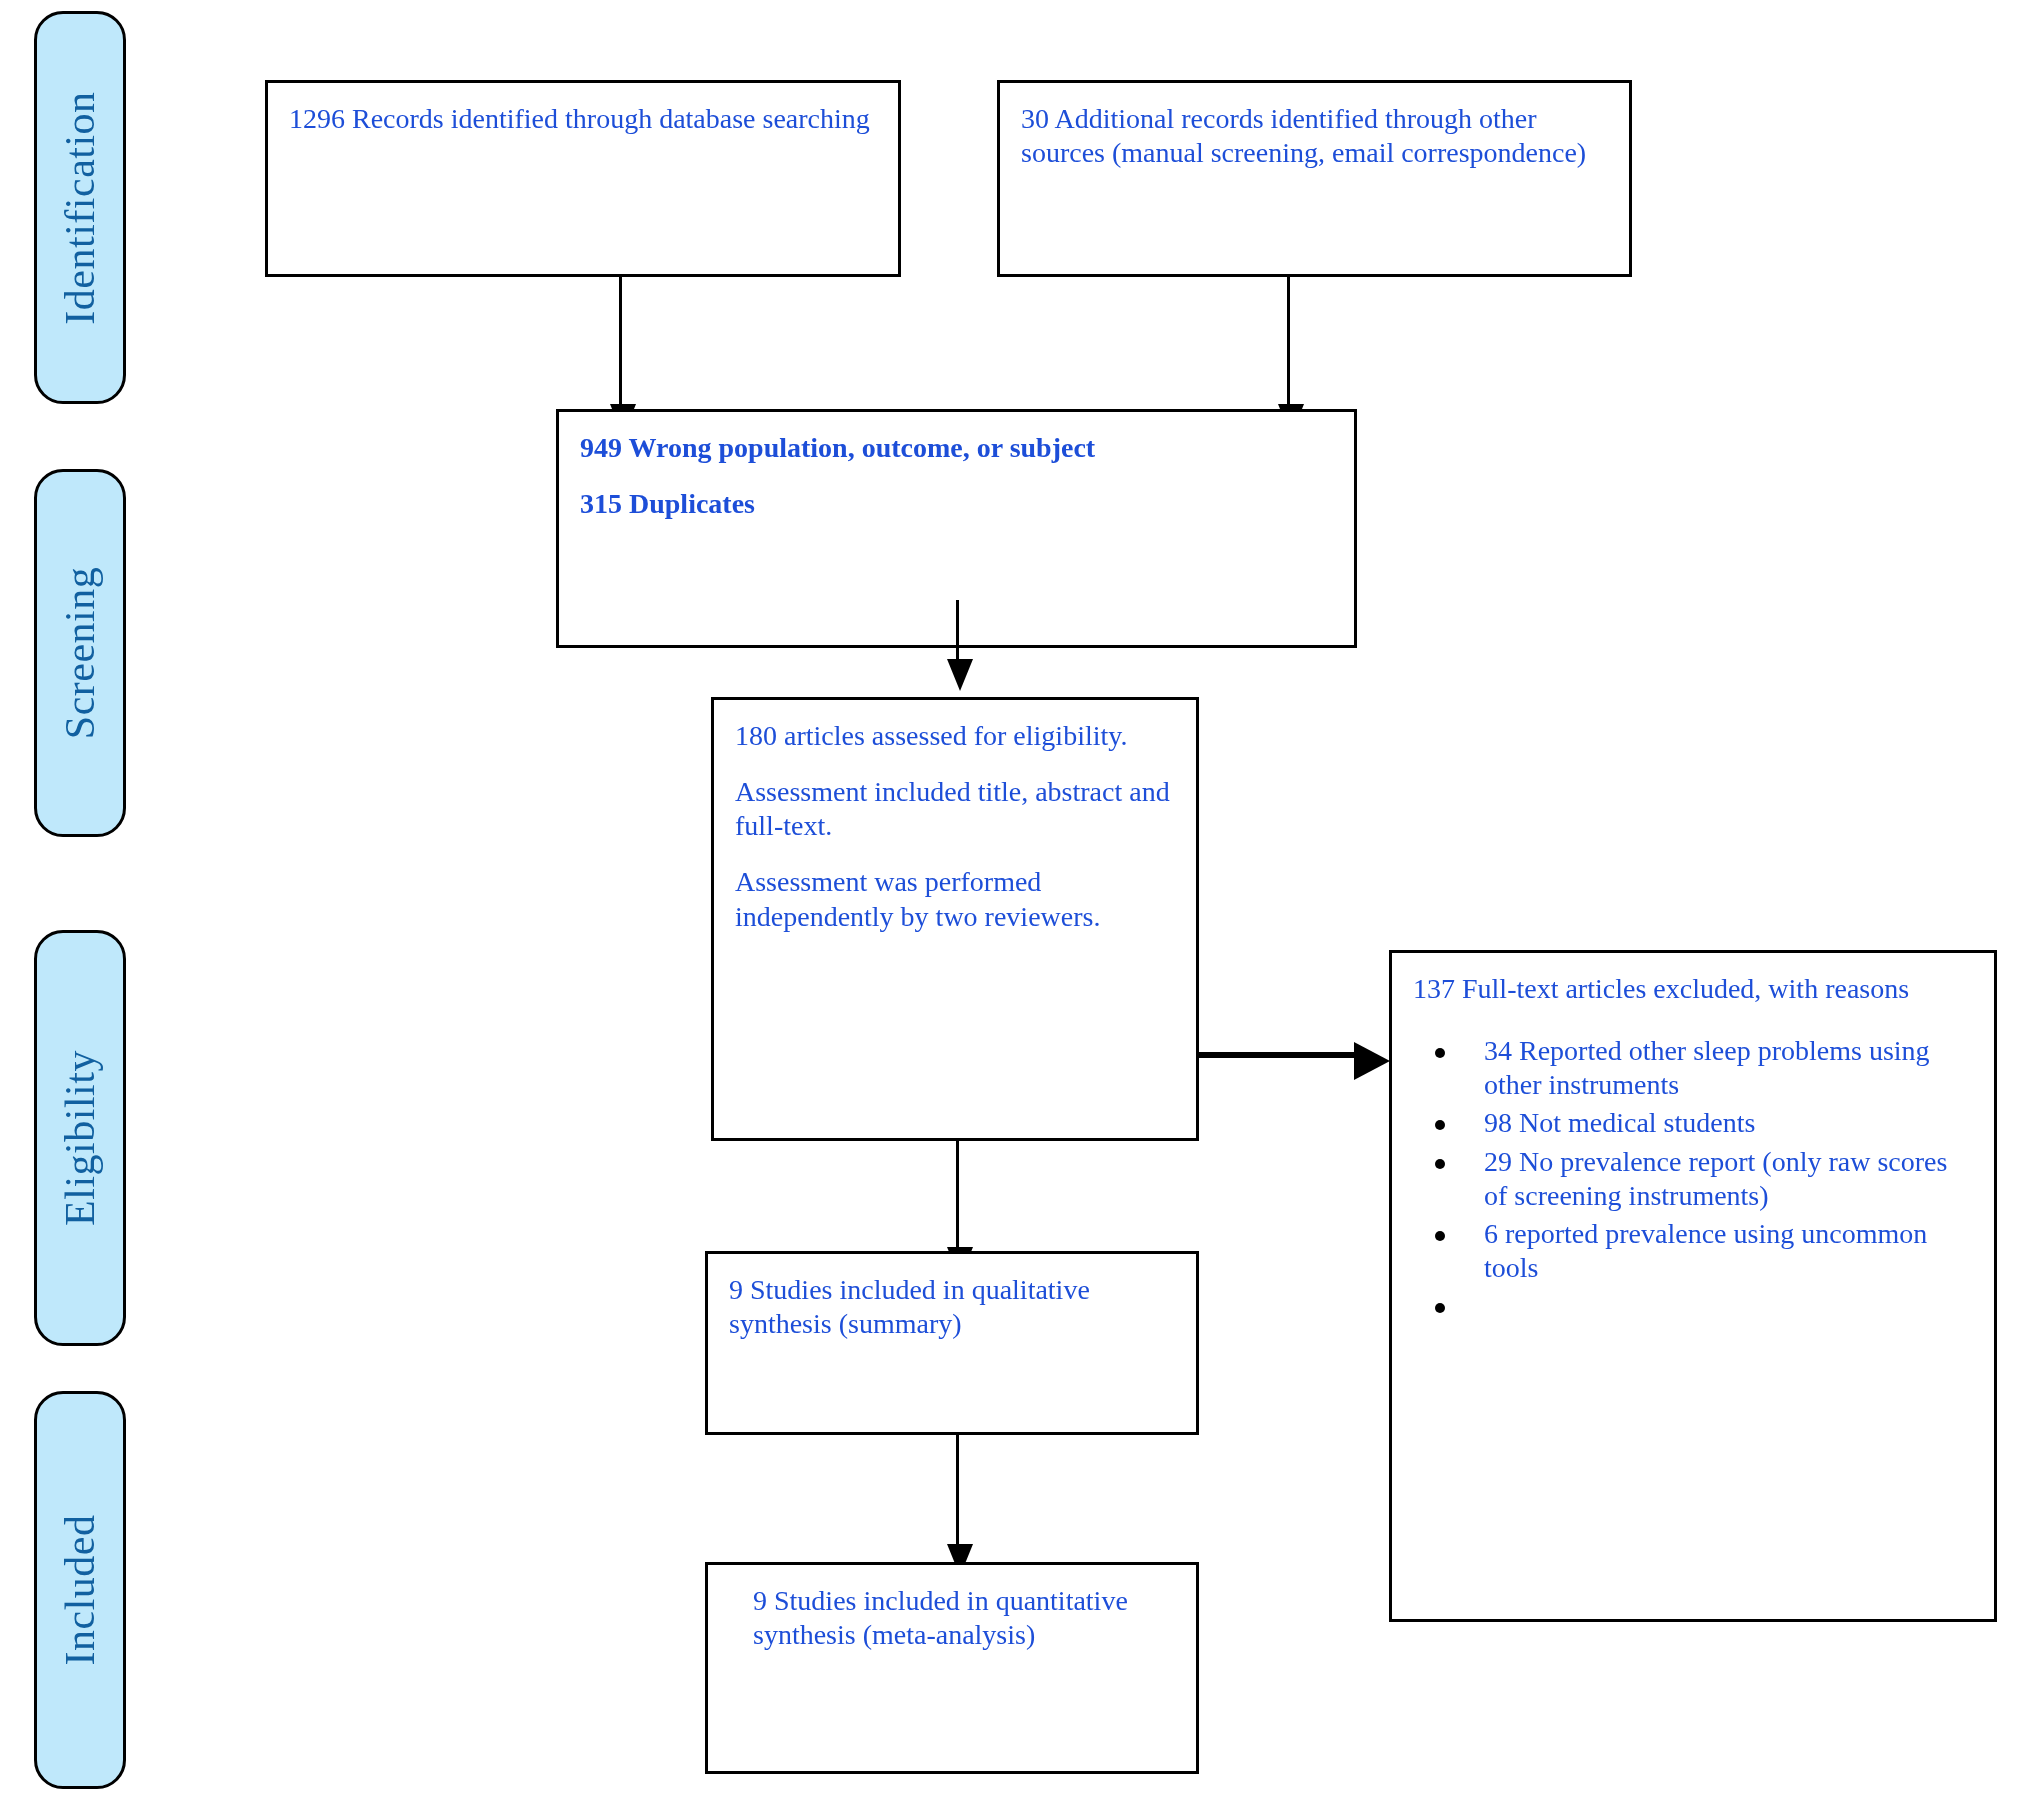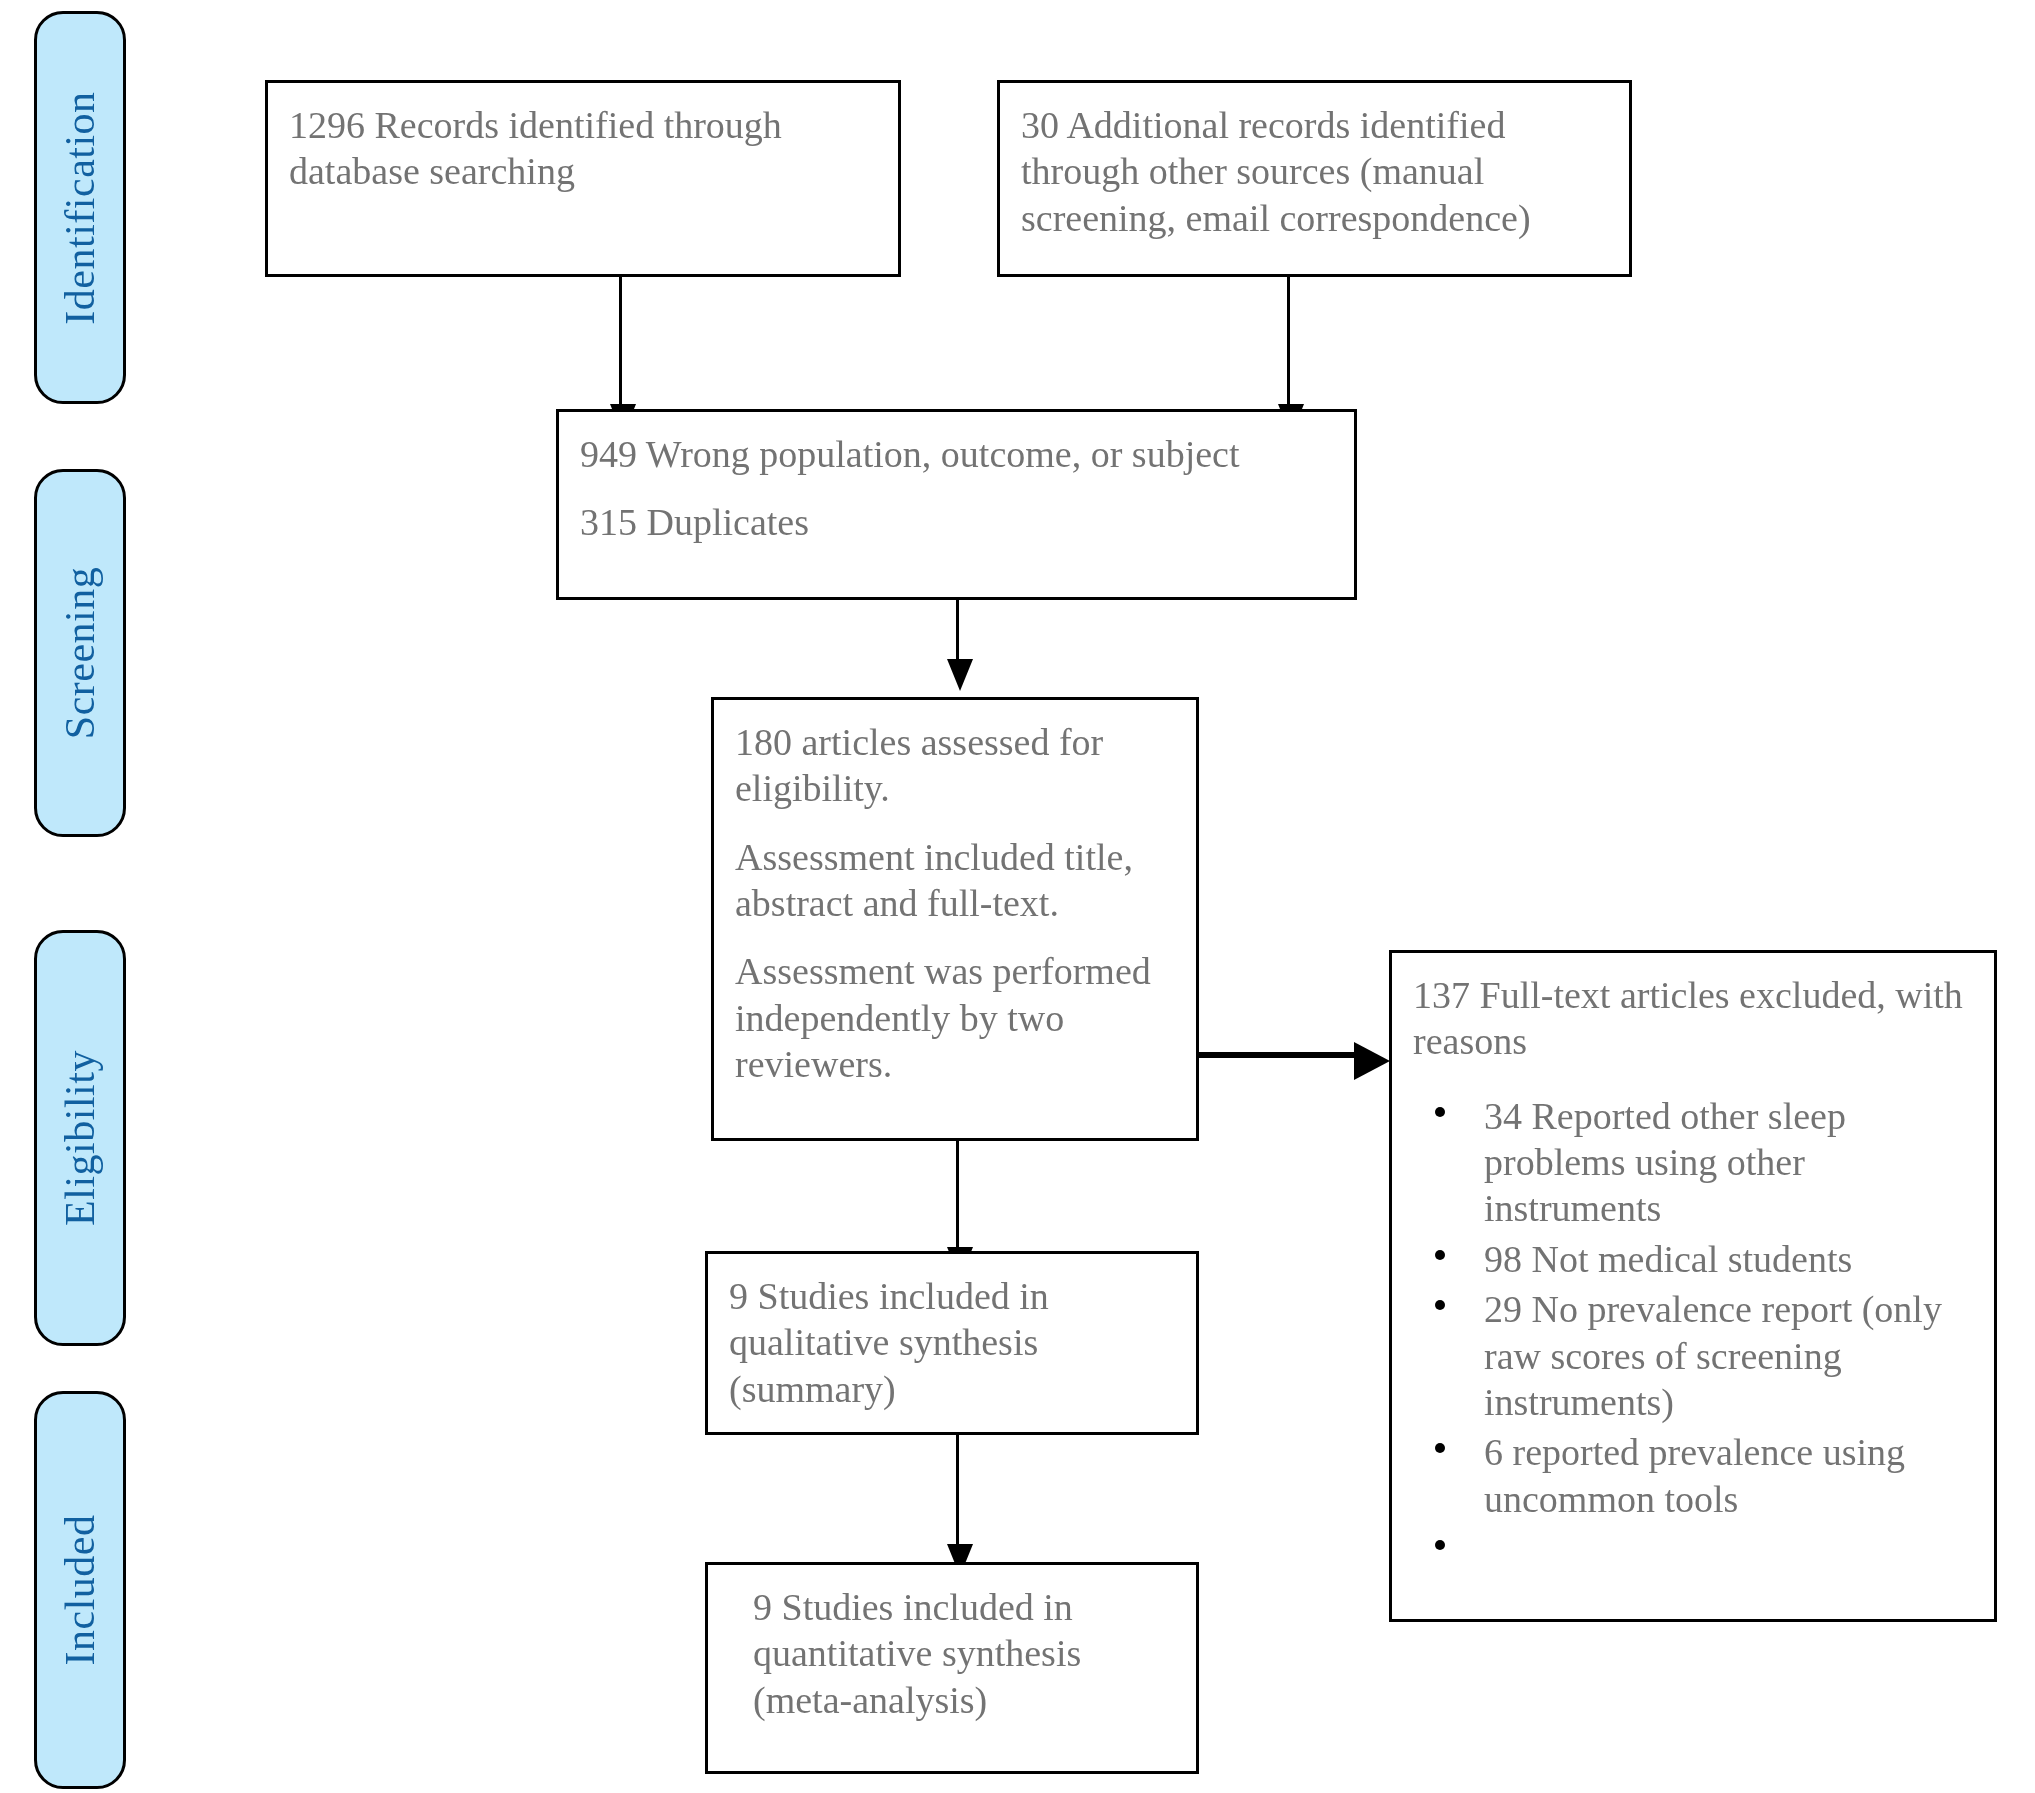--- a/index.html
+++ b/index.html
@@ -39,23 +39,23 @@
     white-space: nowrap;
     transform: rotate(-90deg);
   }
 
   
   .flow-box {
     position: absolute;
     background: #ffffff;
     border: 3.5px solid #000000;
     box-sizing: border-box;
-    color: #737373;
+    color: #1d4ed8;
     font-family: "Liberation Serif", "DejaVu Serif", serif;
-    font-size: 38px;
+    font-size: 28px;
     line-height: 1.22;
   }
   .flow-box .inner {
     padding: 19px 17px 10px 21px;
   }
   .flow-box p {
     margin: 0 0 22px 0;
   }
   .flow-box p:last-child {
     margin-bottom: 0;
@@ -149,21 +149,21 @@
   </div>
 
   <div class="arrow-v" style="left:619px; top:276px; height:129px;">
     <span class="head"></span>
   </div>
 
   <div class="arrow-v" style="left:1287px; top:276px; height:129px;">
     <span class="head"></span>
   </div>
 
-  <div class="flow-box" style="left:556px; top:409px; width:801px; height:191px;">
+  <div class="flow-box" style="left:556px; top:409px; width:801px; height:239px;font-weight:bold;">
     <div class="inner">
       <p>949 Wrong population, outcome, or subject</p>
       <p>315 Duplicates</p>
     </div>
   </div>
 
   <div class="arrow-v" style="left:956px; top:600px; height:60px;">
     <span class="head"></span>
   </div>
 

